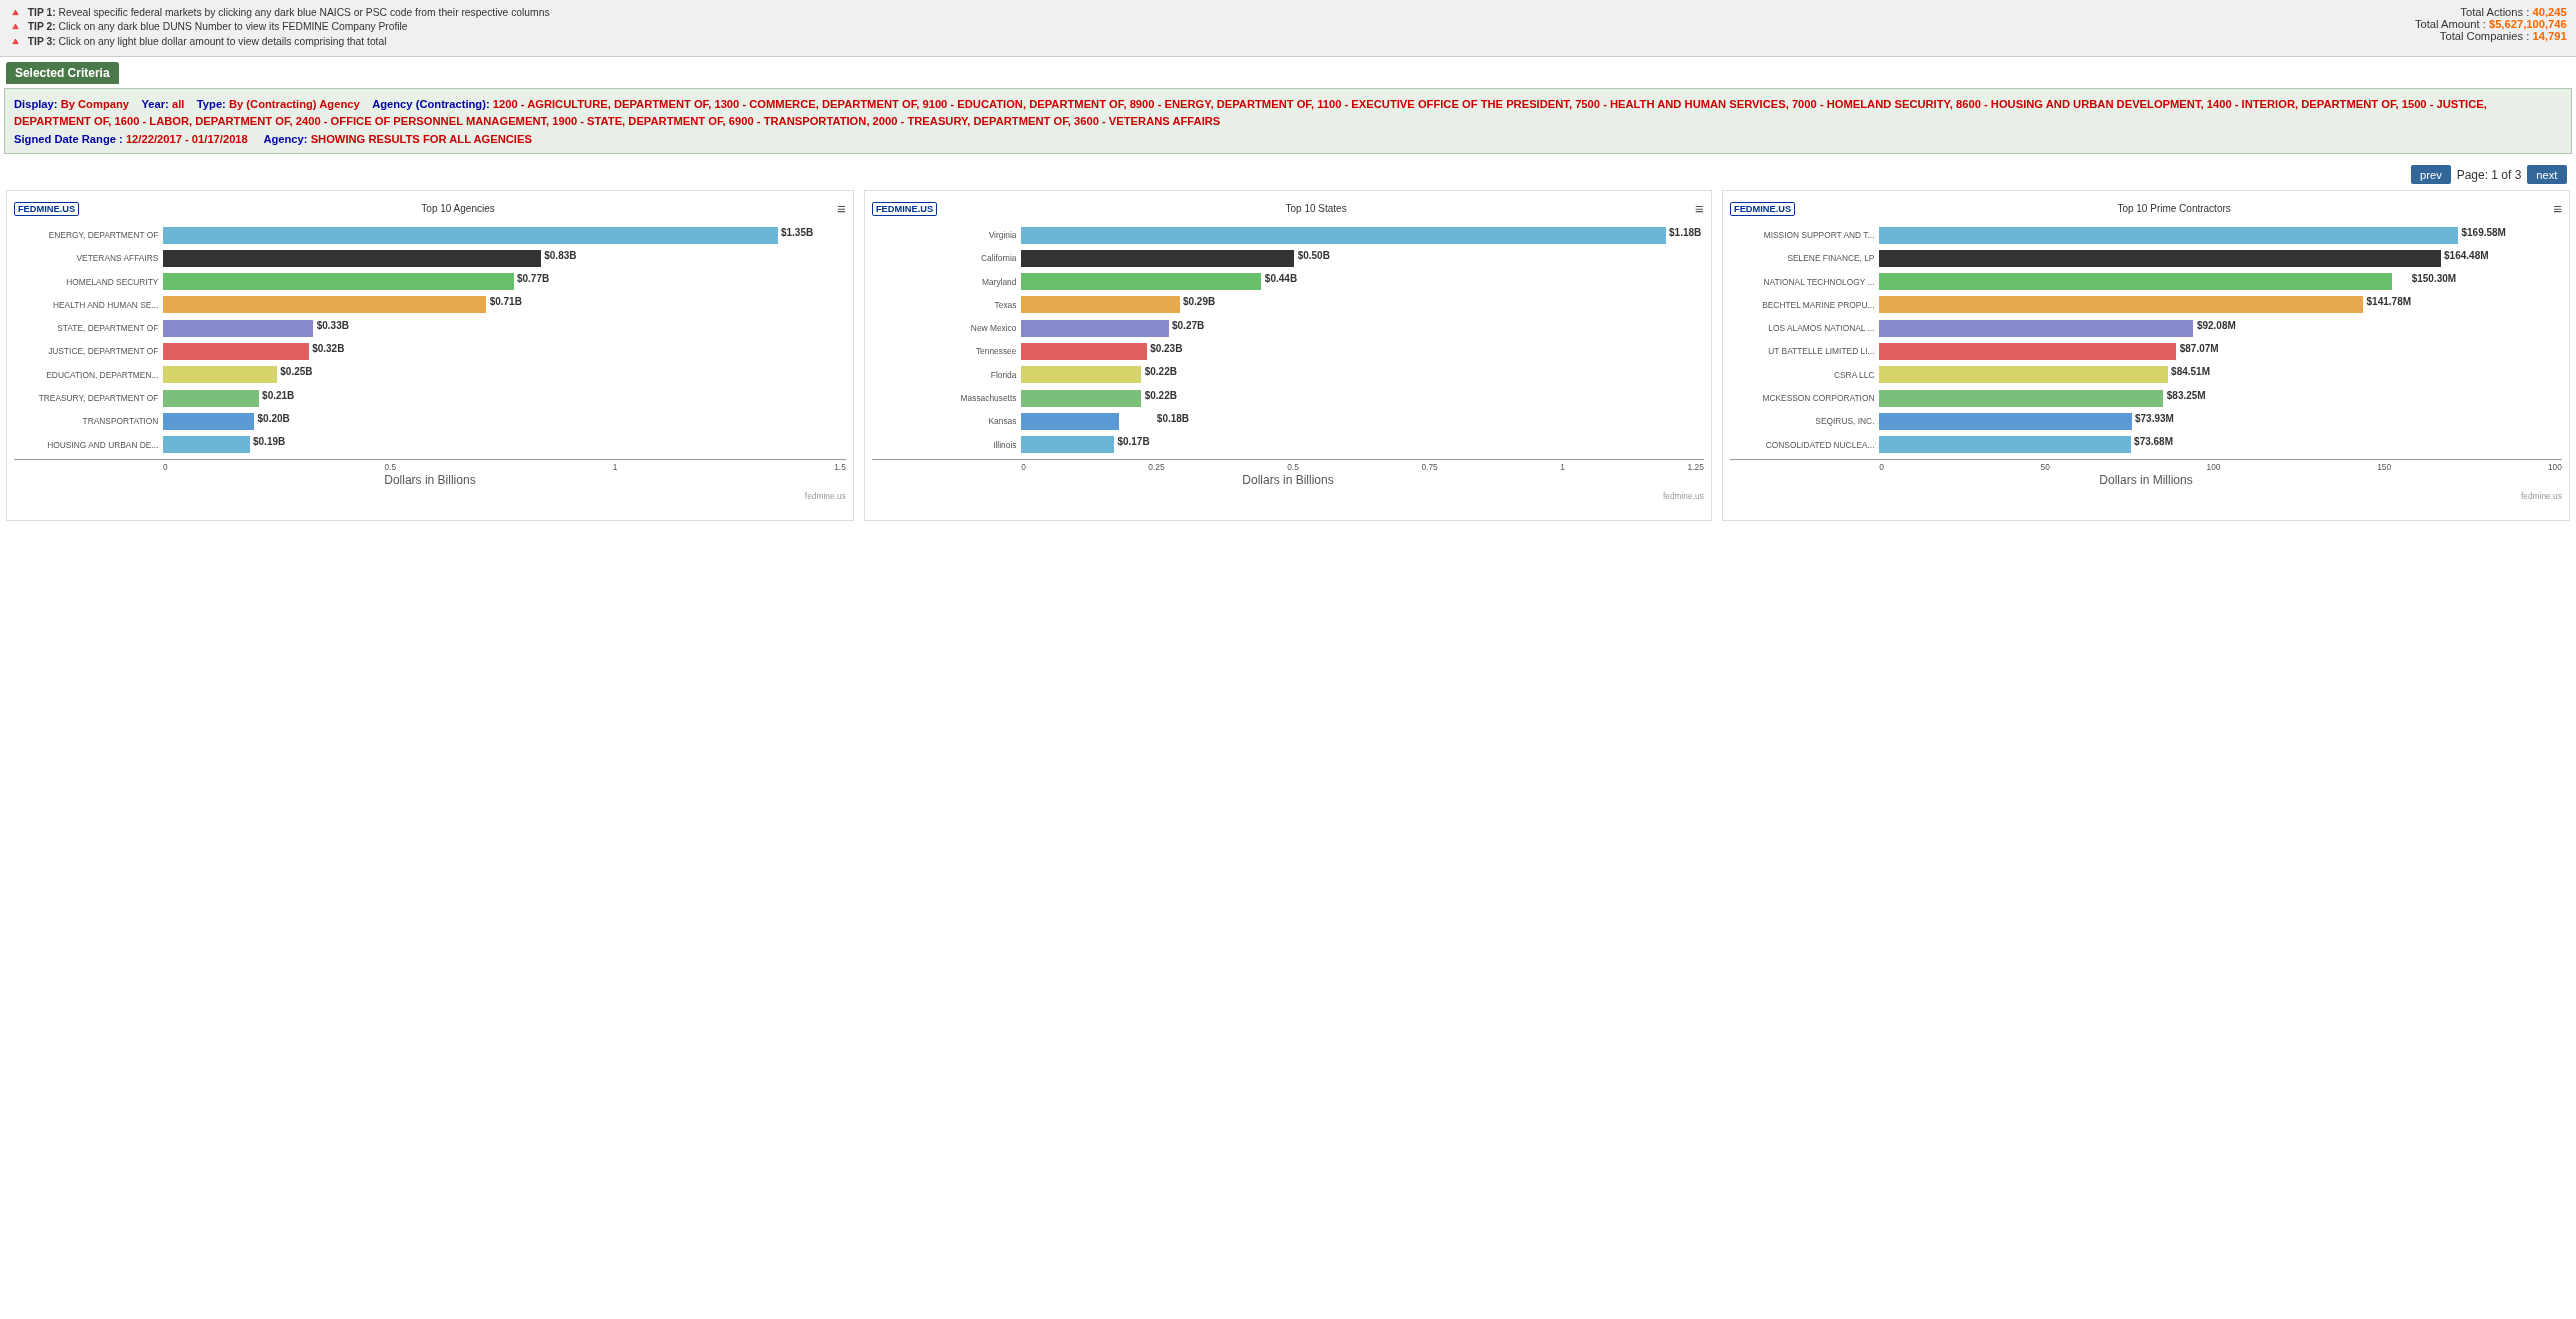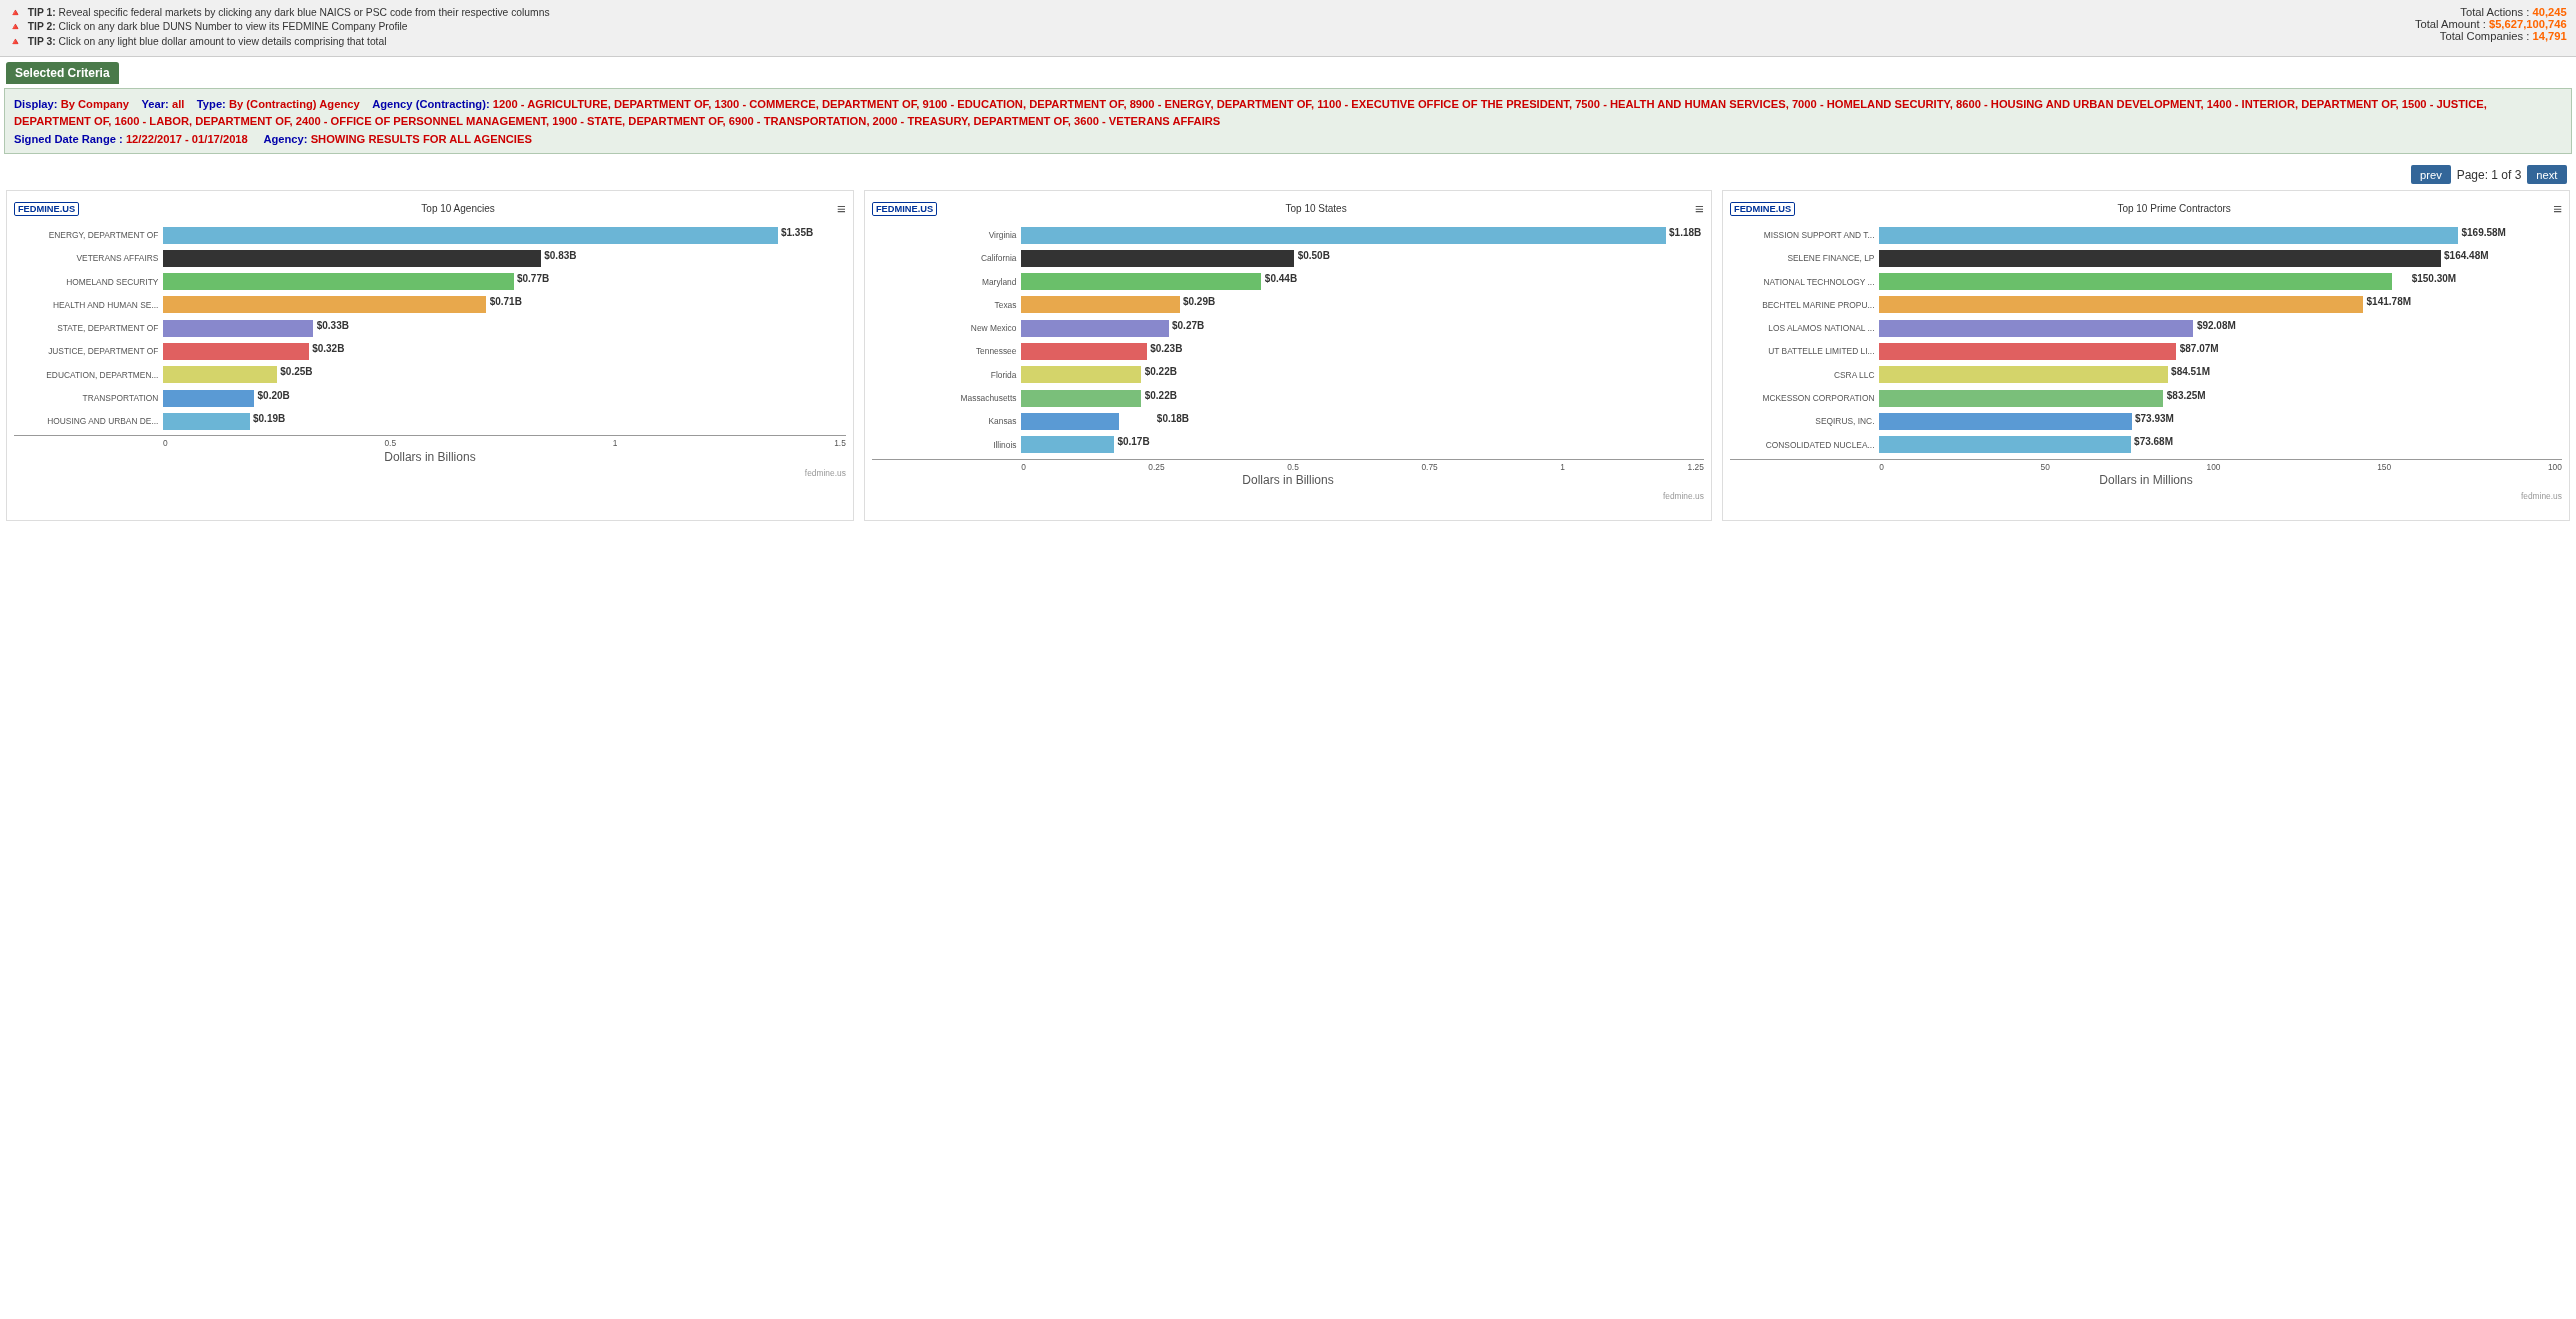--- a/index.html
+++ b/index.html
@@ -299,20 +299,27 @@
           </div>
         </div>
         <div class="bar-row">
           <div class="bar-label">EDUCATION, DEPARTMEN...</div>
           <div class="bar-track">
             <div class="bar-fill bar-color-6" style="width: 16.67%;"></div>
             <span class="bar-value" style="left: 17.17%;">$0.25B</span>
           </div>
         </div>
         <div class="bar-row">
+          <div class="bar-label">TREASURY, DEPARTMENT OF</div>
+          <div class="bar-track">
+            <div class="bar-fill bar-color-7" style="width: 14%;"></div>
+            <span class="bar-value" style="left: 14.5%;">$0.21B</span>
+          </div>
+        </div>
+        <div class="bar-row">
           <div class="bar-label">TRANSPORTATION</div>
           <div class="bar-track">
             <div class="bar-fill bar-color-8" style="width: 13.33%;"></div>
             <span class="bar-value" style="left: 13.83%;">$0.20B</span>
           </div>
         </div>
         <div class="bar-row">
           <div class="bar-label">HOUSING AND URBAN DE...</div>
           <div class="bar-track">
             <div class="bar-fill bar-color-9" style="width: 12.67%;"></div>

